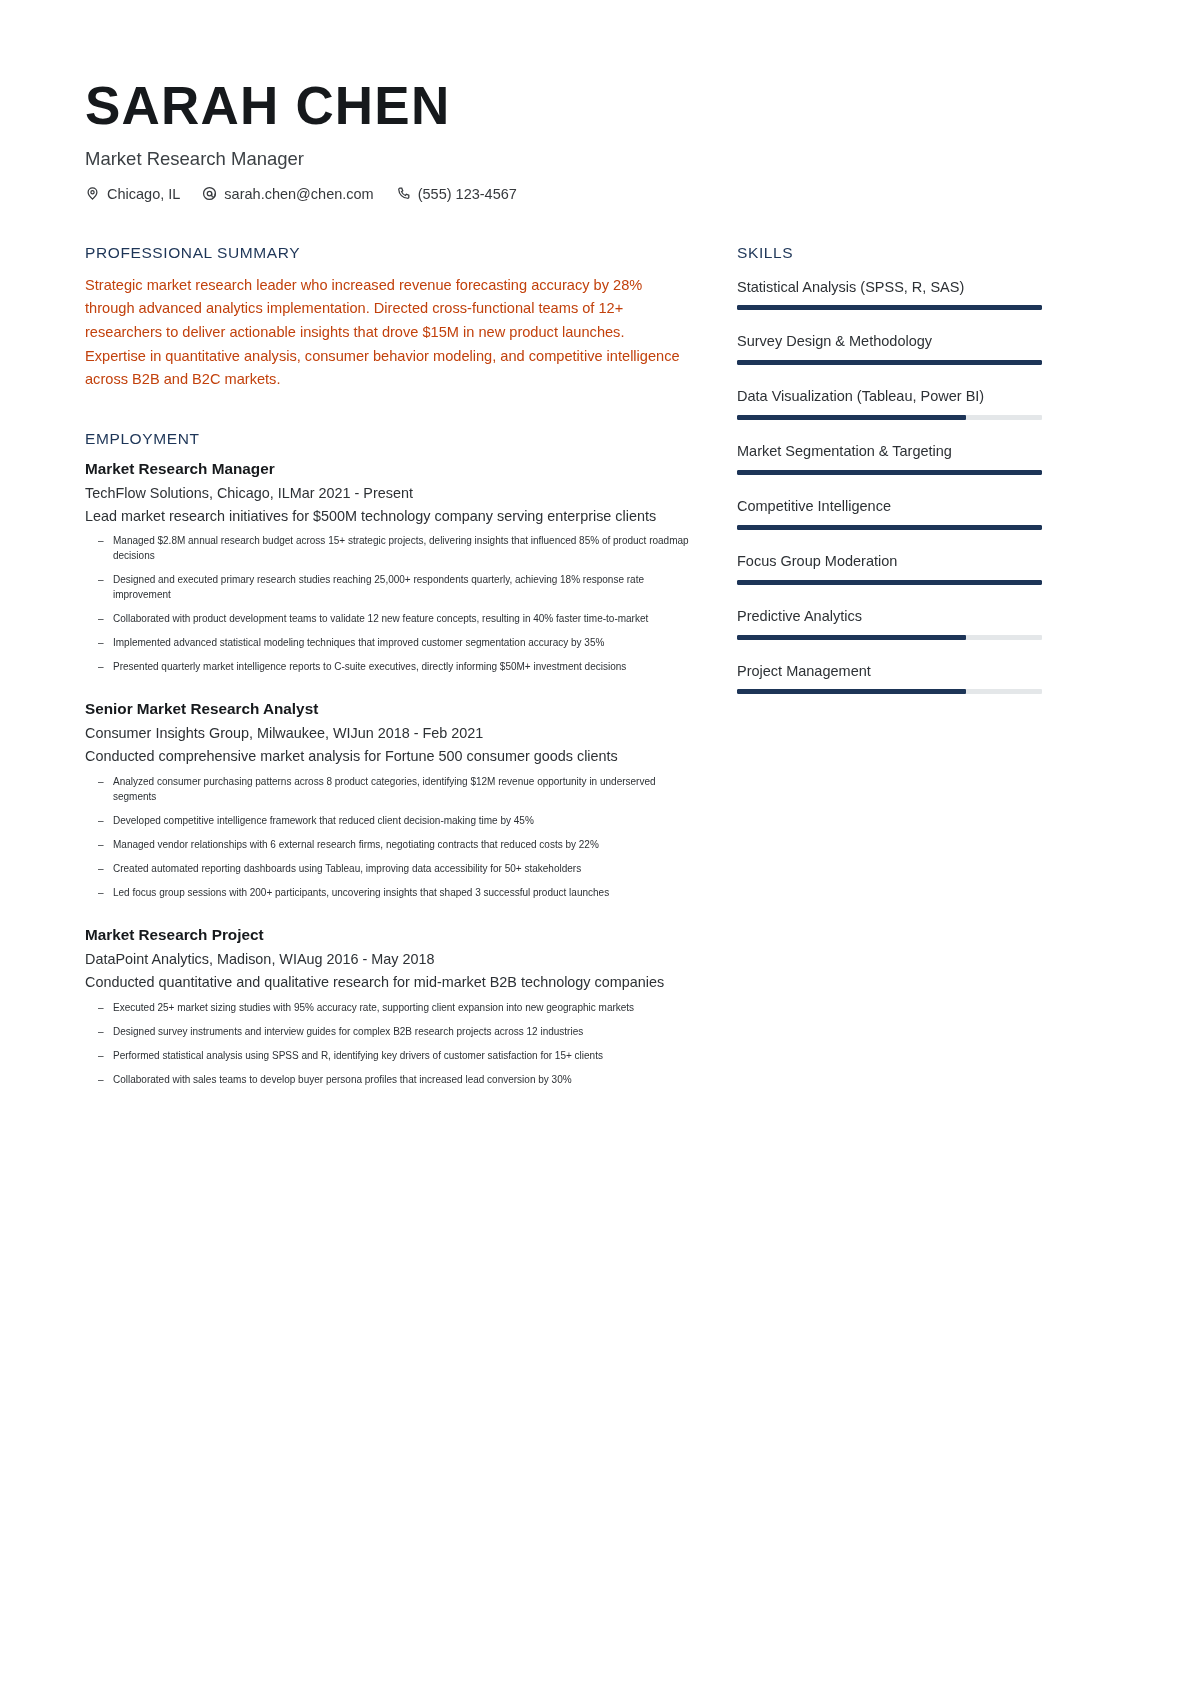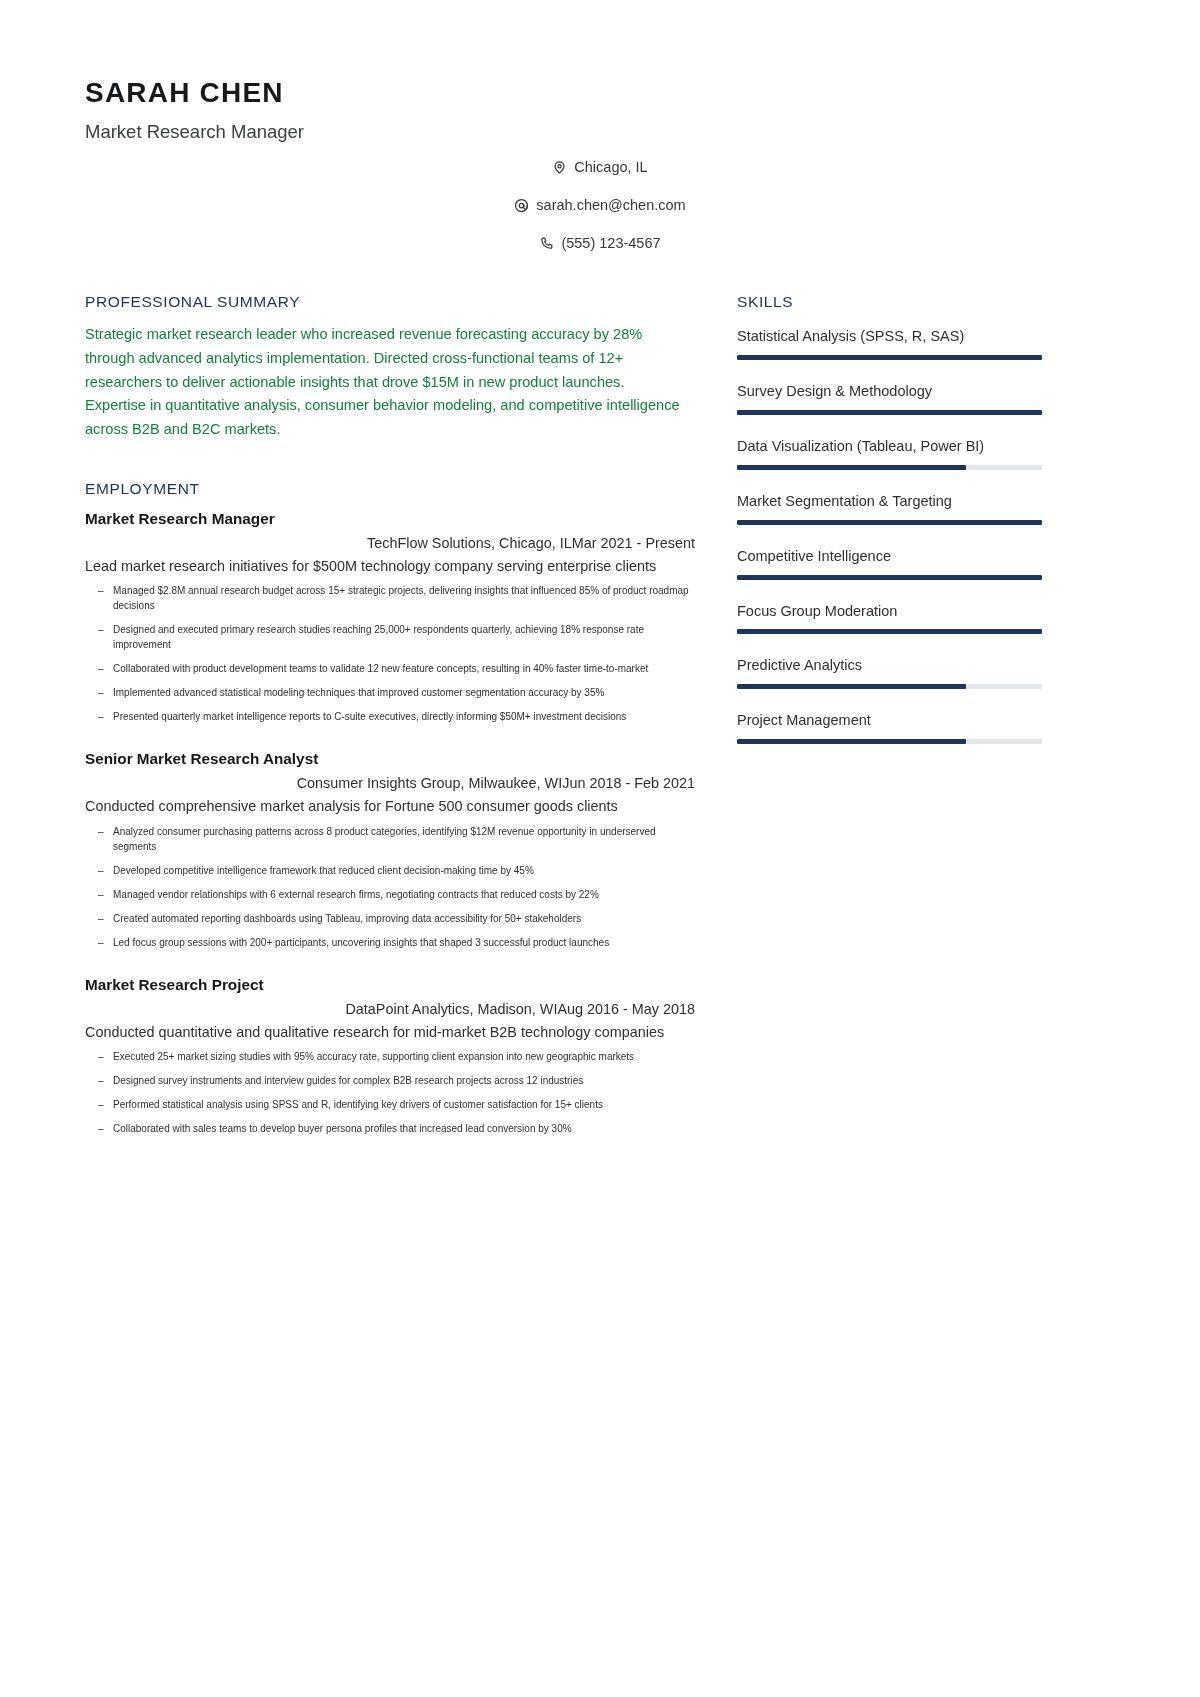--- a/index.html
+++ b/index.html
@@ -18,41 +18,40 @@
   }
   .page {
     position: absolute;
     left: 0; top: 0;
     width: 1200px;
     height: 1697px;
     padding: 78px 85px 40px 85px;
   }
   
   .name {
-    font-size: 28px;
+    font-size: 53px;
     font-weight: bold;
     letter-spacing: 1.2px;
     color: #16191c;
     margin: 0 0 14px 0;
     line-height: 1.05;
   }
   .title {
     font-size: 18.5px;
     color: #3c4145;
     font-weight: normal;
     margin: 0 0 16px 0;
   }
   .contact-row {
     display: flex;
     align-items: center;
     gap: 22px;
     font-size: 14.5px;
     color: #36393d;
     margin-bottom: 42px;
-    flex-direction: column;
   }
   .contact-item {
     display: flex;
     align-items: center;
     gap: 7px;
     white-space: nowrap;
   }
   .contact-item svg { display: block; }
 
   
@@ -70,34 +69,34 @@
     color: #1d3557;
     font-weight: normal;
     margin: 0 0 12px 0;
     text-transform: uppercase;
   }
   .section-heading.side { margin-bottom: 16px; }
 
   .summary-text {
     font-size: 14.6px;
     line-height: 1.62;
-    color: #15803d;
+    color: #c2410c;
     margin: 0 12px 38px 0;
   }
 
   .job { margin-bottom: 26px; }
   .job-role {
     font-size: 15.3px;
     font-weight: bold;
     color: #16191c;
     margin: 0 0 7px 0;
   }
   .job-meta {
     display: flex;
-    justify-content: flex-end;
+    justify-content: flex-start;
     align-items: baseline;
     font-size: 14.4px;
     color: #2d3135;
     margin-bottom: 5px;
   }
   .job-dates { white-space: nowrap; color: #2d3135; }
   .job-desc {
     font-size: 14.4px;
     line-height: 1.5;
     color: #2d3135;

